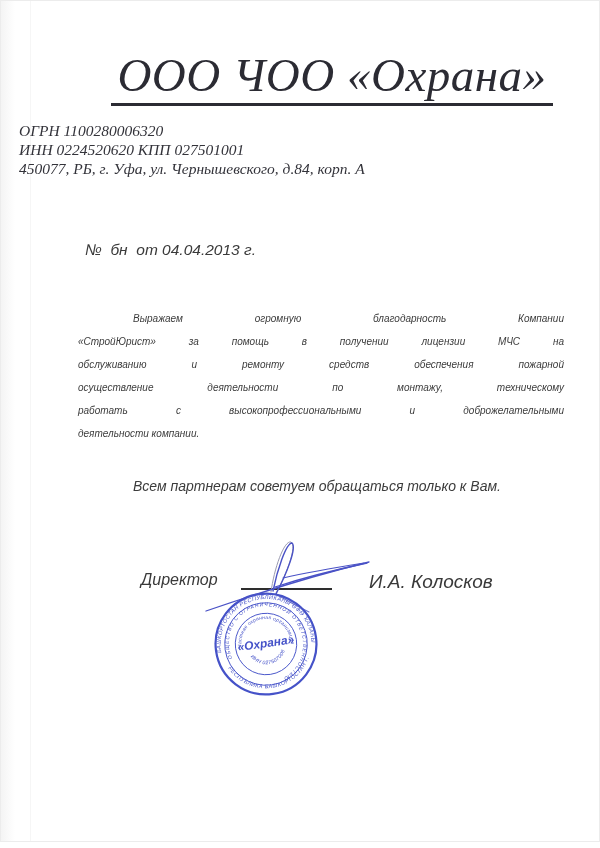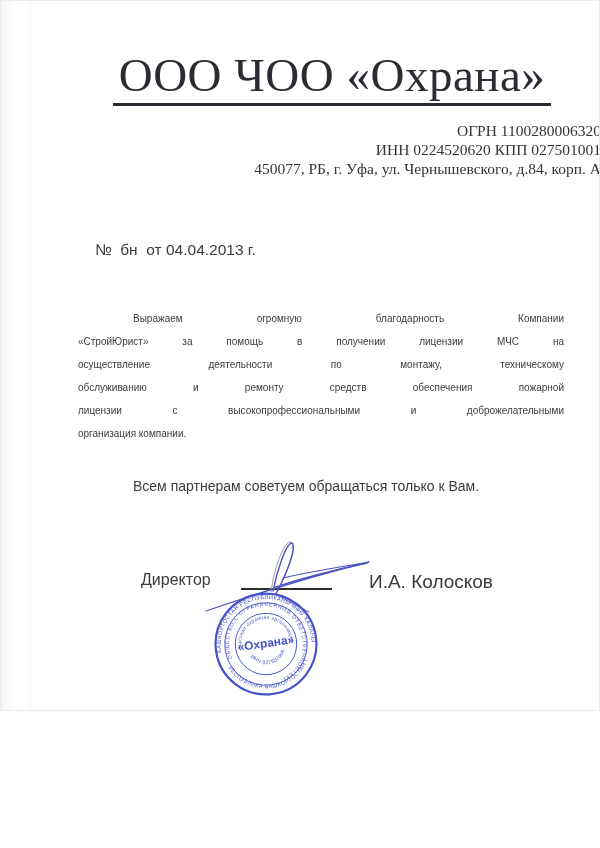--- a/index.html
+++ b/index.html
@@ -1,34 +1,34 @@
 <!DOCTYPE html>
 <html><head>
 <meta charset="utf-8">
 <style>
   html,body{margin:0;padding:0;background:#ffffff;}
   .page{
-    position:relative;width:600px;height:711px;overflow:hidden;
+    position:relative;width:600px;height:842px;overflow:hidden;
     background:linear-gradient(90deg,#f4f4f4 0px,#ffffff 14px,#ffffff 100%);
     font-family:"Liberation Sans",sans-serif;color:#3e3e3e;
-    border:1px solid #ececec;box-sizing:border-box;
+    border:1px solid #ececec;box-sizing:border-box;font-style:italic;
   }
   .scan-edge{position:absolute;left:29px;top:0;width:1px;height:848px;background:rgba(0,0,0,0.035);}
   
   .title-wrap{position:absolute;left:0;top:50px;width:600px;text-align:center;padding-left:62px;box-sizing:border-box;}
   .title{
     display:inline-block;font-family:"Liberation Serif",serif;font-size:47px;font-weight:500;
     color:#2b2b33;letter-spacing:0.5px;border-bottom:3px solid #2b2b33;padding:0 6px 3px 6px;line-height:1.05;
   }
   .header-details{
-    position:absolute;left:0;top:120px;width:600px;text-align:right;padding-left:18px;box-sizing:border-box;
+    position:absolute;left:0;top:120px;width:600px;text-align:left;padding-left:18px;box-sizing:border-box;
     font-family:"Liberation Serif",serif;font-size:15.5px;line-height:19px;color:#33333a;
   }
   
-  .reference{position:absolute;left:94px;top:240px;font-size:15.5px;color:#3a3a3a;white-space:pre;}
+  .reference{position:absolute;left:84px;top:240px;font-size:15.5px;color:#3a3a3a;white-space:pre;}
   
   .body-block{position:absolute;left:77px;top:306px;width:486px;font-size:10px;color:#3c3c3c;}
   .jline{height:23px;line-height:23px;text-align:justify;text-align-last:justify;white-space:nowrap;}
   .jline.indent{padding-left:55px;box-sizing:border-box;}
   .plainline{height:23px;line-height:23px;text-align:left;}
   .closing{position:absolute;left:77px;top:474px;width:486px;padding-left:55px;box-sizing:border-box;
     font-size:14px;line-height:23px;color:#3c3c3c;}
   
   .signer-role{position:absolute;left:140px;top:570px;font-size:16px;color:#3a3a3a;text-align:right;}
   .signer-name{position:absolute;left:368px;top:570px;font-size:19px;color:#3a3a3a;}
@@ -51,24 +51,24 @@
     <div>ОГРН 1100280006320</div>
     <div>ИНН 0224520620 КПП 027501001</div>
     <div>450077, РБ, г. Уфа, ул. Чернышевского, д.84, корп. А</div>
   </div>
 
   <div class="reference">№  бн  от 04.04.2013 г.</div>
 
   <div class="body-block">
     <div class="jline indent">Выражаем огромную благодарность Компании</div>
     <div class="jline">«СтройЮрист» за помощь в получении лицензии МЧС на</div>
+    <div class="jline">обслуживанию и ремонту средств обеспечения пожарной</div>
     <div class="jline">осуществление деятельности по монтажу, техническому</div>
-    <div class="jline">обслуживанию и ремонту средств обеспечения пожарной</div>
-    <div class="jline">лицензии с высокопрофессиональными и доброжелательными</div>
-    <div class="plainline">организация компании.</div>
+    <div class="jline">работать с высокопрофессиональными и доброжелательными</div>
+    <div class="plainline">деятельности компании.</div>
   </div>
 
   <div class="closing">Всем партнерам советуем обращаться только к Вам.</div>
 
   <div class="signer-role">Директор</div>
   <div class="sign-line"></div>
   <div class="signer-name">И.А. Колосков</div>
 
   <svg class="stamp" viewBox="0 0 120 120">
     <g fill="none" stroke="#3644c4">

